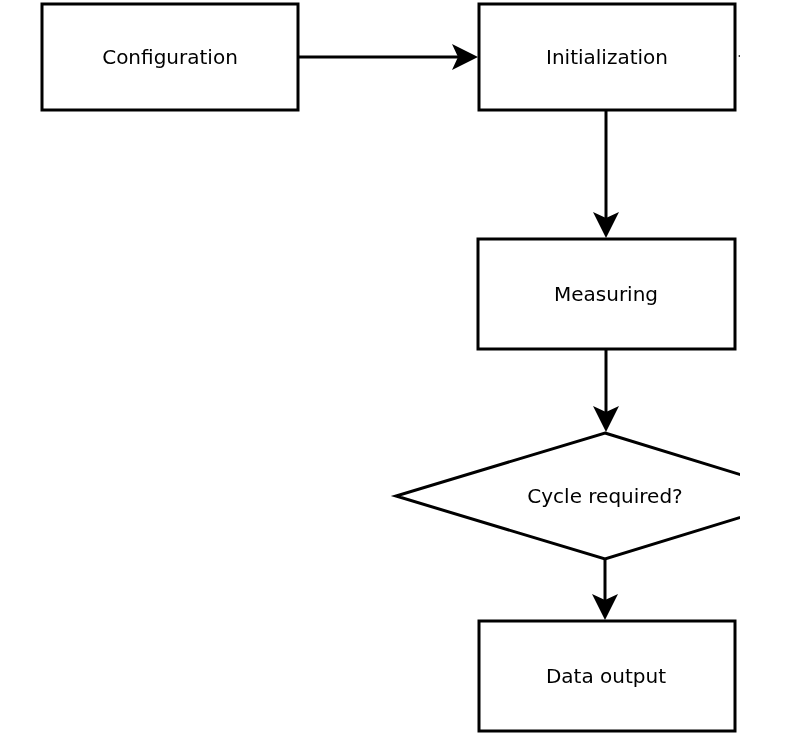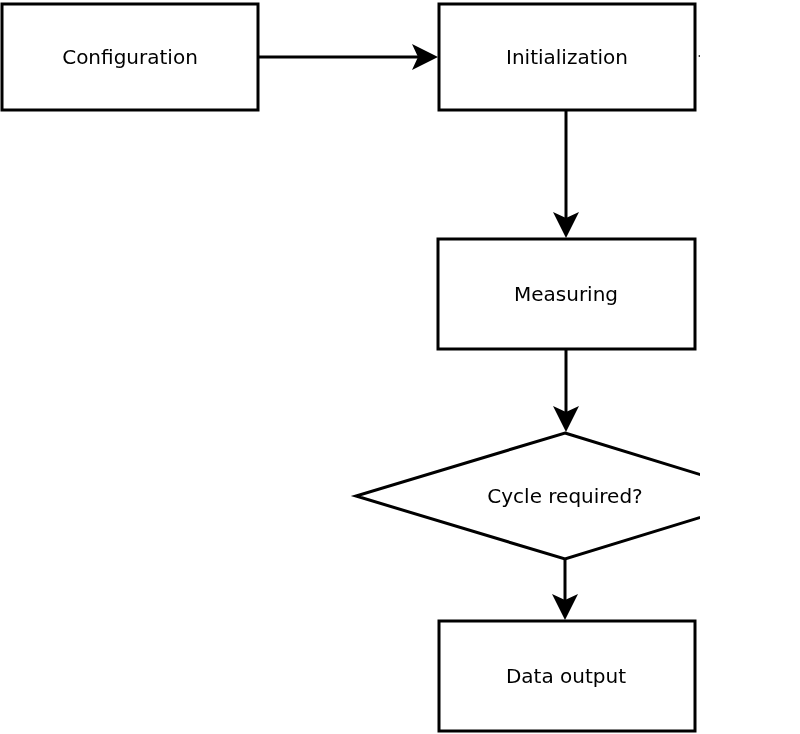--- a/index.html
+++ b/index.html
@@ -6,20 +6,21 @@
     margin: 0;
     padding: 0;
     background: #ffffff;
   }
   .canvas-wrap {
     position: relative;
     width: 700px;
     height: 734px;
     background: #ffffff;
     overflow: hidden;
+    margin-left: 40px;
   }
   svg {
     display: block;
   }
   .node-shape {
     fill: #ffffff;
     stroke: #000000;
     stroke-width: 3;
   }
   .edge-line {

